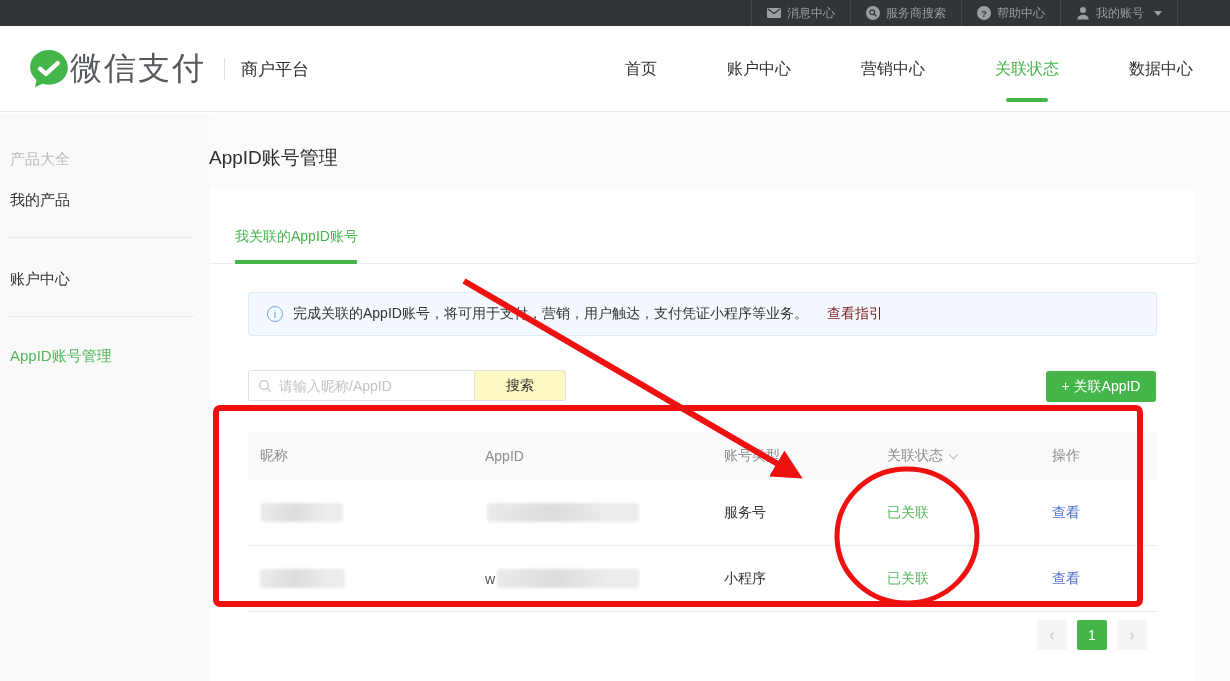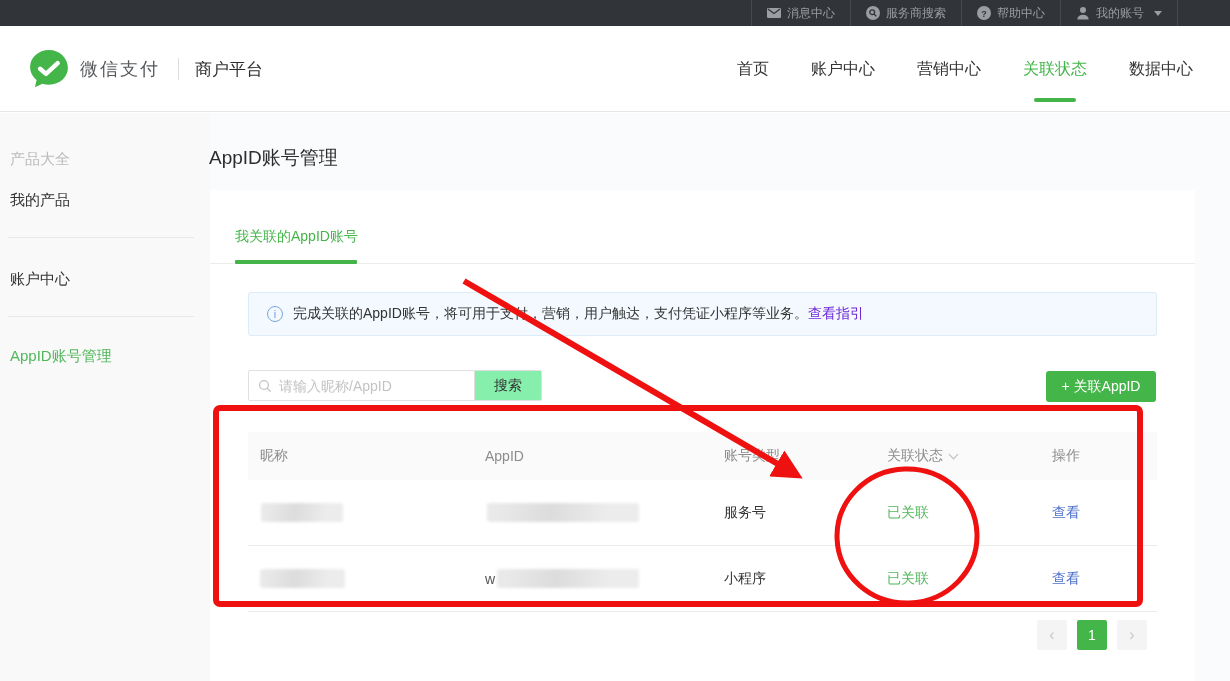--- a/index.html
+++ b/index.html
@@ -14,24 +14,24 @@
   .tb-item{display:flex;align-items:center;gap:6px;padding:0 15px;font-size:12px;color:#9a9da1;
     border-left:1px solid #45484c;cursor:pointer;white-space:nowrap}
   .tb-item:last-child{border-right:1px solid #45484c}
   .tb-ic{display:inline-flex;align-items:center}
   .caret-down{width:0;height:0;border-left:4px solid transparent;border-right:4px solid transparent;
     border-top:5px solid #9a9da1;margin-left:4px}
   
   .header{position:absolute;top:26px;left:0;width:100%;height:86px;background:#fff;
     border-bottom:1px solid #e7e7e7;box-sizing:border-box;z-index:4}
   .logo-row{position:absolute;left:28px;top:0;height:86px;display:flex;align-items:center}
-  .brand{font-size:18px;color:#55585c;margin-left:10px;letter-spacing:2px}
+  .brand{font-size:32px;color:#55585c;letter-spacing:2px}
   .hdr-vsep{width:1px;height:22px;background:#ddd;margin:0 16px 0 18px}
   .portal{font-size:17px;color:#2e2e2e}
-  .nav{position:absolute;right:37px;top:0;height:86px;display:flex;gap:42px;align-items:center}
+  .nav{position:absolute;right:37px;top:0;height:86px;display:flex;gap:70px;align-items:center}
   .nav-item{font-size:16px;color:#333;cursor:pointer;position:relative;height:86px;line-height:86px;white-space:nowrap}
   .nav-item.active{color:#44b549}
   .nav-item.active::after{content:"";position:absolute;left:50%;transform:translateX(-50%);
     bottom:10px;width:42px;height:4px;background:#44b549;border-radius:2px}
   
   .main-bg{position:absolute;top:113px;left:210px;right:0;bottom:0;background:#fafbfc}
   .sidebar{position:absolute;top:113px;left:0;width:210px;bottom:0;background:#f9f9f9}
   .side-item{position:absolute;left:10px;font-size:15px;cursor:pointer;white-space:nowrap}
   .side-item.muted{color:#bcbcbc;cursor:default}
   .side-item.normal{color:#333}
@@ -41,26 +41,26 @@
   .page-title{position:absolute;left:209px;top:145px;font-size:19px;color:#2d2d2d;z-index:2}
   .card{position:absolute;left:210px;top:190px;width:985px;height:491px;background:#fff;z-index:2}
   .tab{position:absolute;left:25px;top:38px;font-size:14px;color:#44b549;cursor:pointer}
   .tab-underline{position:absolute;left:25px;top:70px;width:122px;height:4px;background:#44b549;border-radius:1px}
   .tab-divider{position:absolute;left:0;top:73px;width:100%;height:1px;background:#ececec}
   .banner{position:absolute;left:38px;top:102px;width:909px;height:44px;background:#f3f9fe;
     border:1px solid #dcebf8;border-radius:3px;box-sizing:border-box;display:flex;align-items:center;
     padding:0 18px;font-size:14px;color:#333}
   .info-icon{width:16px;height:16px;border:1px solid #7ca7d8;border-radius:50%;color:#6f9fd6;
     font-size:11px;line-height:15px;text-align:center;margin-right:10px;flex:none;box-sizing:border-box}
-  .banner-link{color:#6d28d9;margin-left:0;cursor:pointer;text-decoration:none}
+  .banner-link{color:#7f1d1d;margin-left:19px;cursor:pointer;text-decoration:none}
   .search-input{position:absolute;left:38px;top:180px;width:227px;height:31px;border:1px solid #e0e0e0;
     border-radius:2px 0 0 2px;box-sizing:border-box;padding:0 8px 0 30px;font-size:14px;color:#333;background:#fff;outline:none}
   .search-input::placeholder{color:#c3c3c3}
   .search-glyph{position:absolute;left:48px;top:189px;pointer-events:none}
-  .search-btn{position:absolute;left:264px;top:180px;width:68px;height:31px;background:#86efac;
+  .search-btn{position:absolute;left:264px;top:180px;width:92px;height:31px;background:#fef9c3;
     border:1px solid #e0e0e0;border-radius:0 2px 2px 0;font-size:14px;color:#333;cursor:pointer;
     font-family:inherit}
   .add-btn{position:absolute;left:836px;top:181px;width:110px;height:31px;background:#44b549;color:#fff;
     border:none;border-radius:3px;font-size:14px;cursor:pointer;font-family:Liberation Sans, sans-serif}
   
   .table{position:absolute;left:38px;top:242px;width:909px}
   .t-header,.t-row{display:grid;grid-template-columns:225px 239px 163px 165px 1fr;align-items:center;font-size:14px}
   .t-header{height:48px;background:#fafafa;color:#8c8c8c}
   .t-row{height:65px;border-bottom:1px solid #ececec;color:#333;background:#fff}
   .cell{padding-left:12px;white-space:nowrap}

